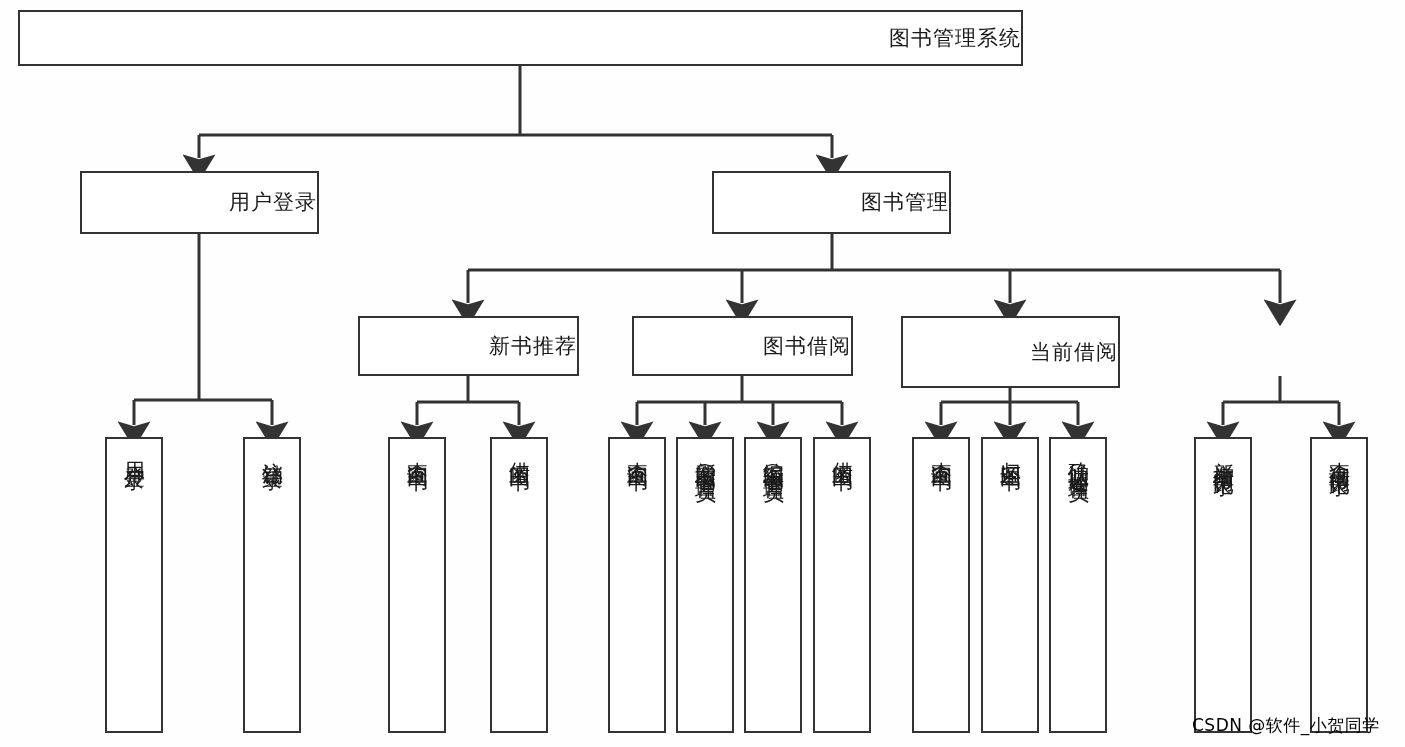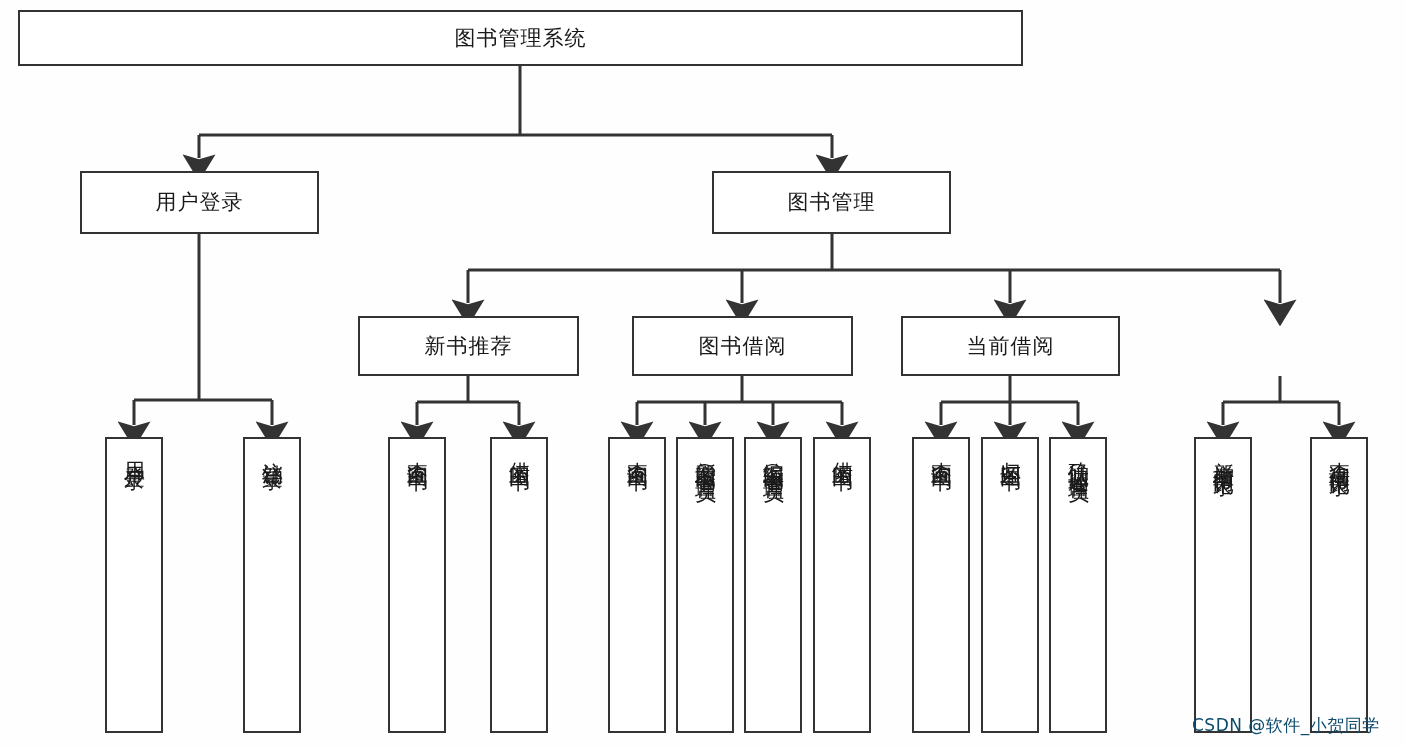--- a/index.html
+++ b/index.html
@@ -26,21 +26,21 @@
     height: 747px;
     pointer-events: none;
   }
   .node {
     position: absolute;
     box-sizing: border-box;
     background: #ffffff;
     border: 2.5px solid #333333;
     display: flex;
     align-items: center;
-    justify-content: center;
+    justify-content: flex-end;
     color: #1a1a1a;
   }
   .node .label {
     display: block;
     text-align: center;
     line-height: 1.25;
     white-space: nowrap;
   }
   
   .h-node .label {
@@ -57,21 +57,21 @@
     writing-mode: vertical-rl;
     text-orientation: upright;
     font-size: 21px;
     letter-spacing: 3px;
     line-height: 1.0;
     white-space: nowrap;
   }
   .watermark {
     position: absolute;
     font-size: 17px;
-    color: #0c4a6e;
+    color: #000000;
     letter-spacing: 0.5px;
     white-space: nowrap;
     user-select: none;
   }
 </style>
 </head>
 <body>
 
 <div id="canvas">
 
@@ -138,21 +138,21 @@
   </div>
 
   <div class="node h-node" style="left:712px; top:171px; width:239px; height:63px;">
     <span class="label">图书管理</span>
   </div>
 
   <div class="node h-node" style="left:632px; top:316px; width:221px; height:60px;">
     <span class="label">图书借阅</span>
   </div>
 
-  <div class="node h-node" style="left:901px; top:316px; width:219px; height:60px;">
+  <div class="node h-node" style="left:901px; top:316px; width:219px; height:72px;">
     <span class="label">当前借阅</span>
   </div>
 
 
   <div class="node v-node" style="left:105px; top:437px; width:58px; height:296px;">
     <span class="label">用户登录</span>
   </div>
 
   <div class="node v-node" style="left:243px; top:437px; width:58px; height:296px;">
     <span class="label">注销登录</span>

